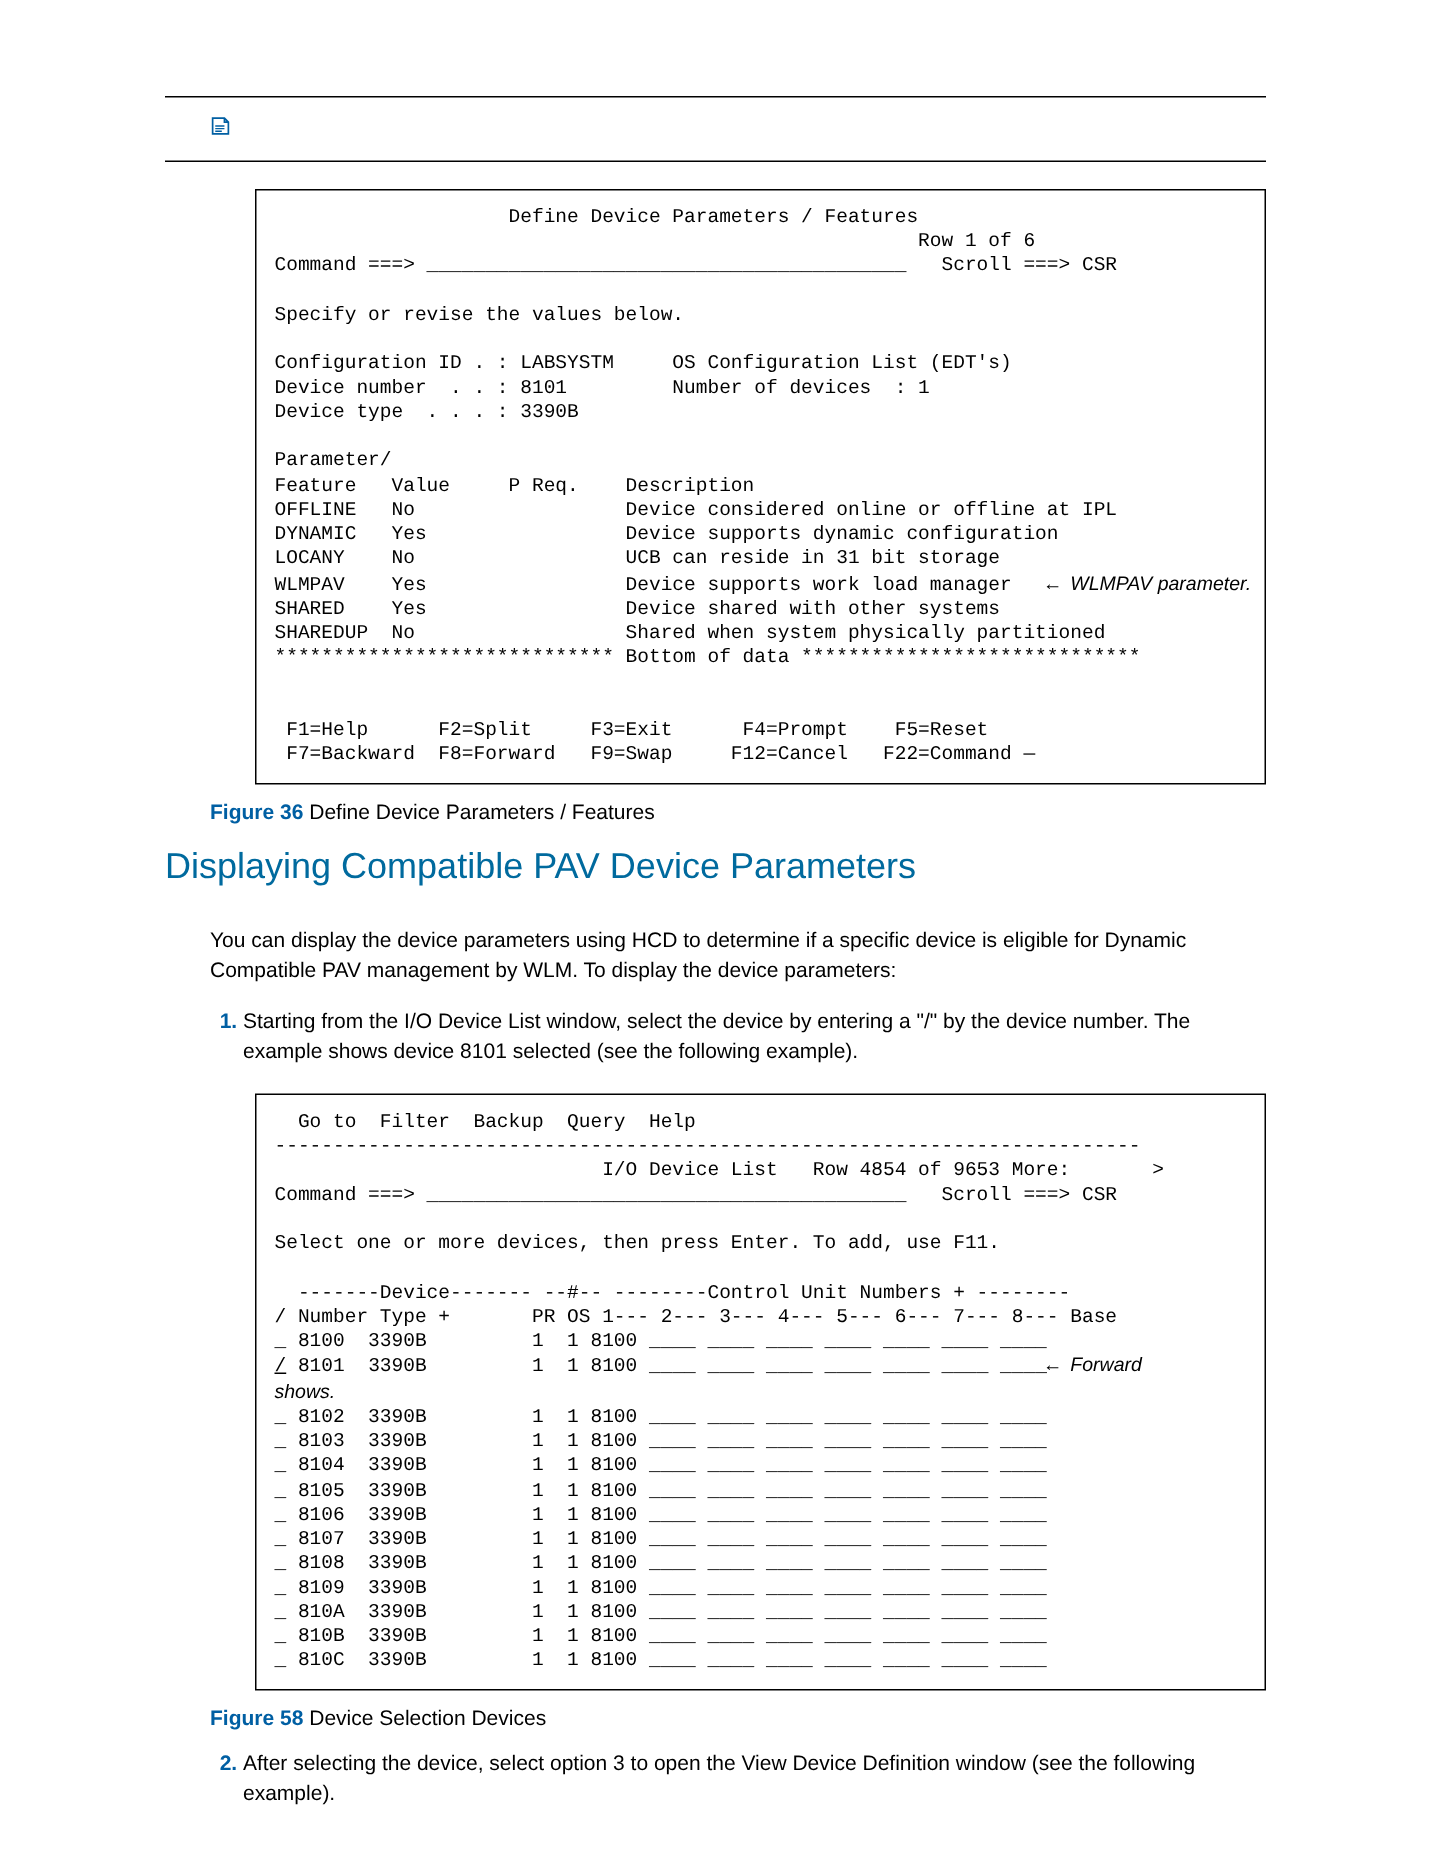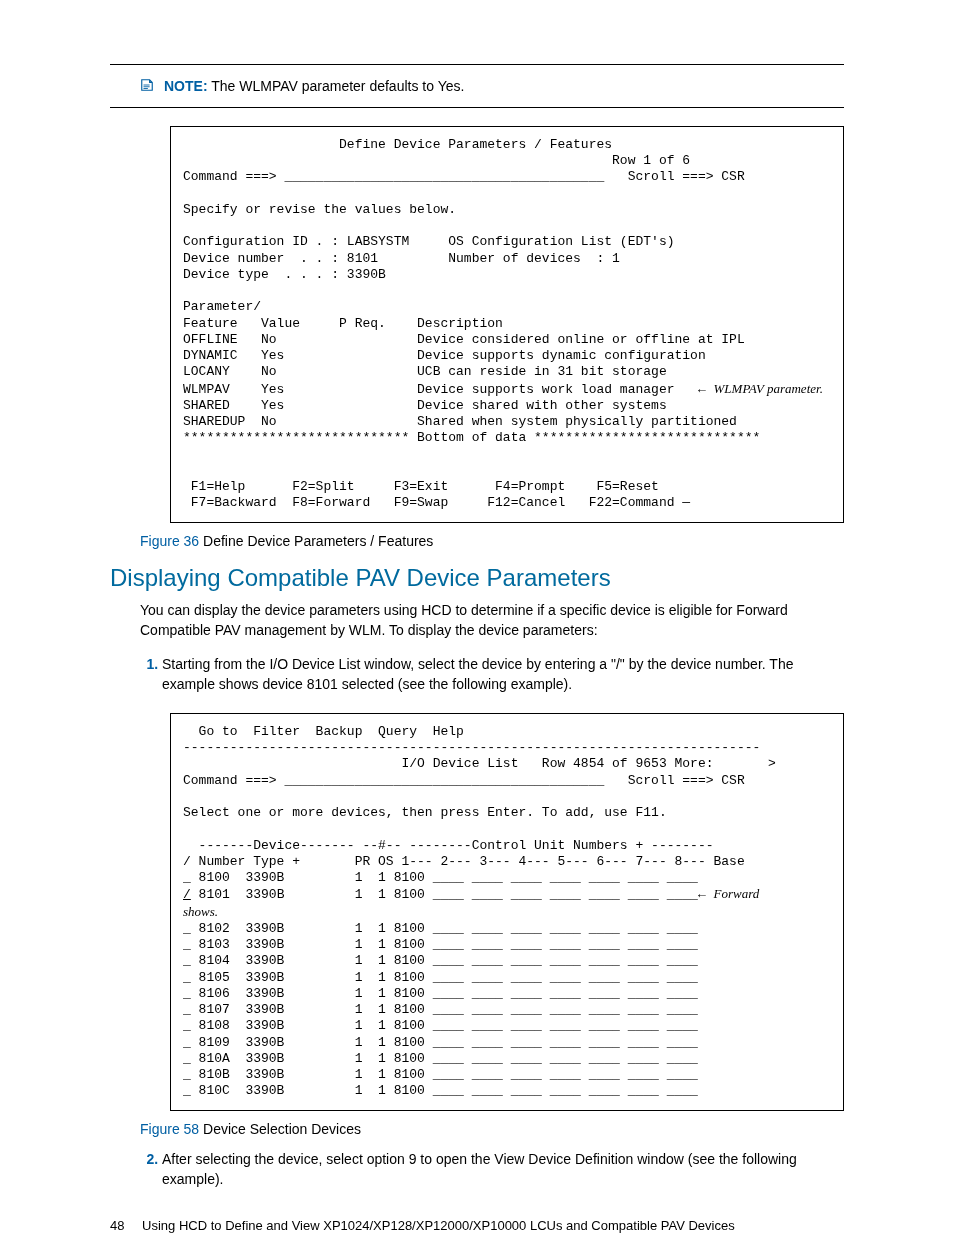--- a/index.html
+++ b/index.html
@@ -37,38 +37,38 @@
     font-family: "Courier New", Courier, monospace;
     font-size: 13px;
     white-space: pre;
     border: 1px solid #000;
     padding: 10px 12px 10px 12px;
     margin: 18px 0 8px 60px;
     line-height: 1.25;
   }
   .terminal .annot {
     font-style: italic;
-    font-family: Liberation Serif, serif;
+    font-family: Liberation Sans, sans-serif;
   }
   .terminal .arrow {
     font-weight: bold;
   }
   .fig-caption {
     margin: 8px 0 10px 30px;
     font-size: 14px;
   }
   .fig-caption .fig-label {
     color: #005fa3;
-    font-weight: normal;
+    font-weight: bold;
   }
   h2.section {
     color: #006a9e;
     font-weight: normal;
     font-size: 24px;
-    margin: 8px 0 4px 0;
+    margin: 8px 0 20px 0;
   }
   .body-text {
     margin: 0 0 14px 30px;
   }
   ol.steps {
     margin: 0 0 14px 30px;
     padding-left: 22px;
   }
   ol.steps li::marker {
     color: #005fa3;
@@ -94,24 +94,20 @@
 
 <div class="rule"></div>
 
 <div class="note-block">
   <span class="note-icon">
     <svg width="14" height="14" viewBox="0 0 16 16">
         <path fill="none" stroke="#005fa3" stroke-width="1.3" d="M2 2h9l3 3v9H2z M11 2v3h3"></path>
         <path stroke="#005fa3" stroke-width="1" d="M4 8h7M4 10h7M4 12h5"></path>
       </svg>
   </span>
-  <span>
-    <span class="note-label">NOTE:</span>
-    <span>The WLMPAV parameter defaults to Yes.</span>
-  </span>
 </div>
 
 <div class="rule"></div>
 
 <div class="terminal" id="term1">                    Define Device Parameters / Features
                                                        Row 1 of 6
 Command ===&gt; _________________________________________   Scroll ===&gt; CSR
 
 Specify or revise the values below.
 
@@ -133,21 +129,21 @@
  F1=Help      F2=Split     F3=Exit      F4=Prompt    F5=Reset
  F7=Backward  F8=Forward   F9=Swap     F12=Cancel   F22=Command —</div>
 
 <div class="fig-caption">
   <span class="fig-label">Figure 36</span>
   <span>Define Device Parameters / Features</span>
 </div>
 
 <h2 class="section">Displaying Compatible PAV Device Parameters</h2>
 
-<p class="body-text">You can display the device parameters using HCD to determine if a specific device is eligible for Forward Compatible PAV management by WLM. To display the device parameters:</p>
+<p class="body-text">You can display the device parameters using HCD to determine if a specific device is eligible for Dynamic Compatible PAV management by WLM. To display the device parameters:</p>
 
 <ol class="steps">
   <li>Starting from the I/O Device List window, select the device by entering a "/" by the device number. The example shows device 8101 selected (see the following example).</li>
 </ol>
 
 <div class="terminal" id="term2">  Go to  Filter  Backup  Query  Help
 --------------------------------------------------------------------------
                             I/O Device List   Row 4854 of 9653 More:       &gt;
 Command ===&gt; _________________________________________   Scroll ===&gt; CSR
 
@@ -170,19 +166,19 @@
 _ 810B  3390B         1  1 8100 ____ ____ ____ ____ ____ ____ ____
 _ 810C  3390B         1  1 8100 ____ ____ ____ ____ ____ ____ ____
 </div>
 
 <div class="fig-caption">
   <span class="fig-label">Figure 58</span>
   <span>Device Selection Devices</span>
 </div>
 
 <ol class="steps" start="2">
-  <li>After selecting the device, select option 9 to open the View Device Definition window (see the following example).</li>
+  <li>After selecting the device, select option 3 to open the View Device Definition window (see the following example).</li>
 </ol>
 
 <div class="footer">
   <span class="pg">48</span>
   <span>Using HCD to Define and View XP1024/XP128/XP12000/XP10000 LCUs and Compatible PAV Devices</span>
 </div>
 
 </body></html>

